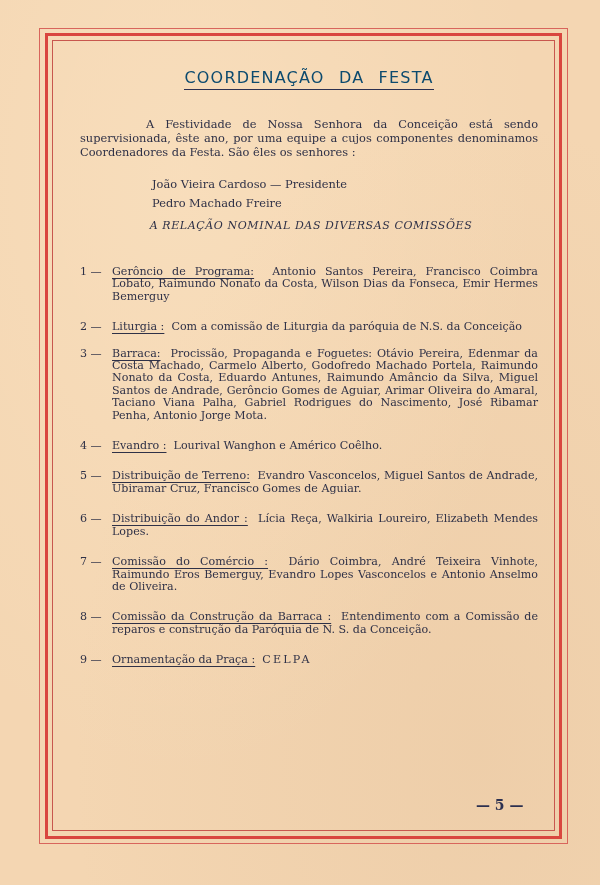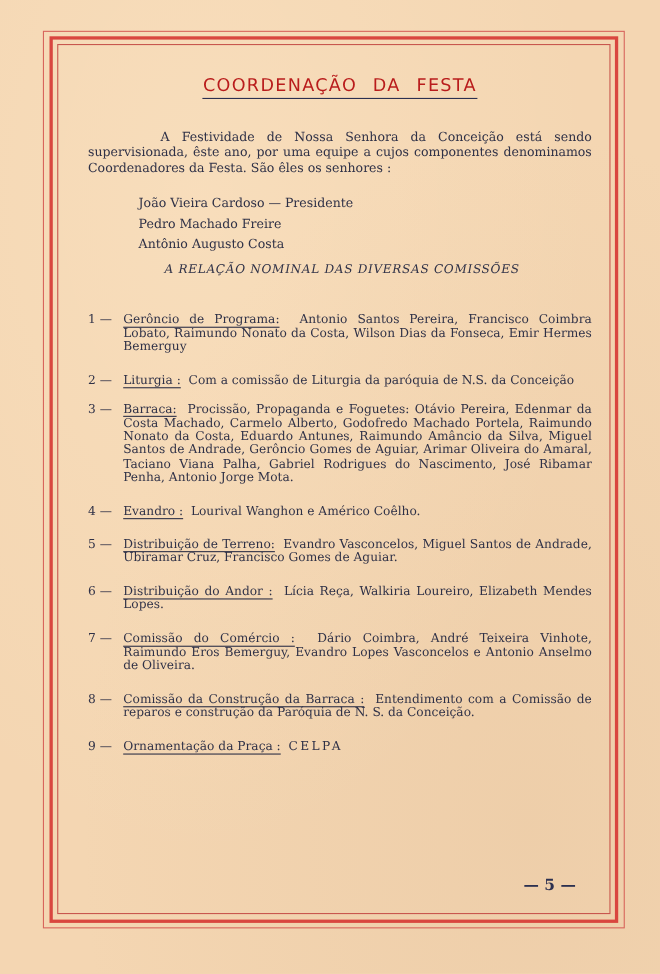--- a/index.html
+++ b/index.html
@@ -49,36 +49,36 @@
 
   .title {
     text-align: center;
     margin-top: 8px;
   }
   .title span {
     font-family: "DejaVu Sans", "Liberation Sans", sans-serif;
     font-size: 16px;
     letter-spacing: 1.2px;
     word-spacing: 8px;
-    color: #b91c1c;
+    color: #0c4a6e;
     border-bottom: 1.5px solid #2c3050;
     padding-bottom: 2px;
   }
 
   .intro {
     margin-top: 30px;
     font-size: 11.4px;
     line-height: 14px;
     text-align: justify;
     text-indent: 66px;
   }
 
   .coordinators {
     margin-top: 14px;
-    margin-left: 46px;
+    margin-left: 72px;
     font-size: 11.4px;
     line-height: 18.5px;
   }
 
   .subtitle {
     margin-top: 7px;
     text-align: center;
     font-style: italic;
     font-size: 11px;
     letter-spacing: 0.6px;
@@ -133,21 +133,20 @@
 <div class="content">
   <div class="title">
     <span>COORDENAÇÃO DA FESTA</span>
   </div>
 
   <p class="intro" style="margin-bottom:16px;">A Festividade de Nossa Senhora da Conceição está sendo supervisionada, êste ano, por uma equipe a cujos componentes denominamos Coordenadores da Festa. São êles os senhores :</p>
 
   <div class="coordinators">
     <div>João Vieira Cardoso — Presidente</div>
     <div>Pedro Machado Freire</div>
-    <div>Antônio Augusto Costa</div>
   </div>
 
   <div class="subtitle">A RELAÇÃO NOMINAL DAS DIVERSAS COMISSÕES</div>
 
   <div class="committees">
     <div class="committee">
       <span class="num">1 —</span>
       <span class="name">Gerôncio de Programa:</span>&nbsp;
       <span>Antonio Santos Pereira, Francisco Coimbra Lobato, Raimundo Nonato da Costa, Wilson Dias da Fonseca, Emir Hermes Bemerguy</span>
     </div>

